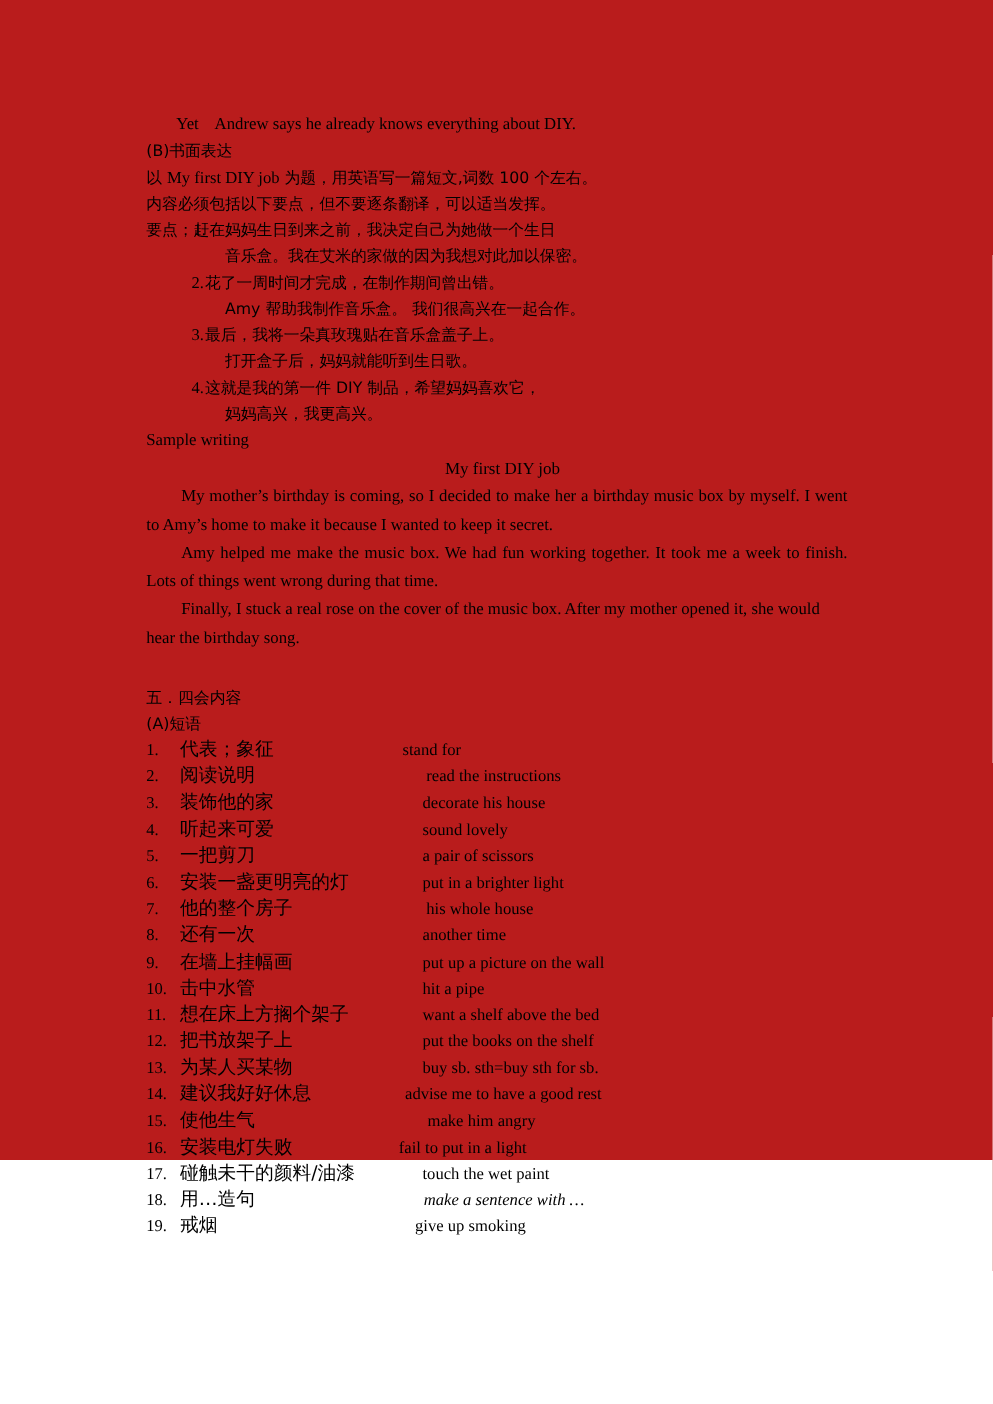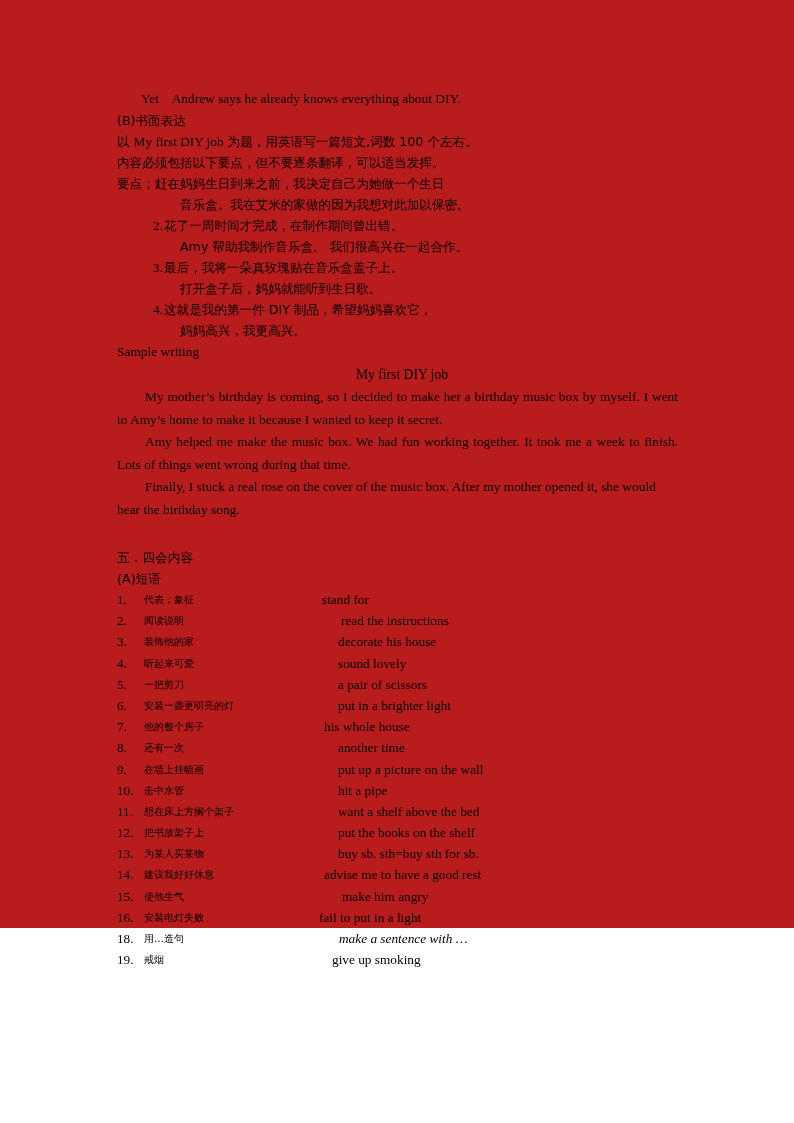--- a/index.html
+++ b/index.html
@@ -115,21 +115,21 @@
     left: 0;
     width: 24px;
     text-align: left;
     font-family: "Liberation Serif", "DejaVu Serif", serif;
     font-size: 13.2px;
   }
   .ph-cn {
     position: absolute;
     left: 27px;
     font-family: "DejaVu Sans", "Liberation Sans", sans-serif;
-    font-size: 10px;
+    font-size: 15px;
   }
   .ph-en {
     position: absolute;
     font-family: "Liberation Serif", "DejaVu Serif", serif;
     font-size: 13.3px;
   }
 </style>
 </head>
 <body>
 
@@ -198,21 +198,21 @@
           <span class="ph-en" style="left: 221px;">a pair of scissors</span>
         </div>
         <div class="phrase-row">
           <span class="ph-num">6.</span>
           <span class="ph-cn">安装一盏更明亮的灯</span>
           <span class="ph-en" style="left: 221px;">put in a brighter light</span>
         </div>
         <div class="phrase-row">
           <span class="ph-num">7.</span>
           <span class="ph-cn">他的整个房子</span>
-          <span class="ph-en" style="left: 207px;">his whole house</span>
+          <span class="ph-en" style="left: 224px;">his whole house</span>
         </div>
         <div class="phrase-row">
           <span class="ph-num">8.</span>
           <span class="ph-cn">还有一次</span>
           <span class="ph-en" style="left: 221px;">another time</span>
         </div>
         <div class="phrase-row">
           <span class="ph-num">9.</span>
           <span class="ph-cn">在墙上挂幅画</span>
           <span class="ph-en" style="left: 221px;">put up a picture on the wall</span>
@@ -246,20 +246,25 @@
           <span class="ph-num">15.</span>
           <span class="ph-cn">使他生气</span>
           <span class="ph-en" style="left: 225px;">make him angry</span>
         </div>
         <div class="phrase-row">
           <span class="ph-num">16.</span>
           <span class="ph-cn">安装电灯失败</span>
           <span class="ph-en" style="left: 202px; text-align: center;">fail to put in a light</span>
         </div>
         <div class="phrase-row">
+          <span class="ph-num">17.</span>
+          <span class="ph-cn">碰触未干的颜料/油漆</span>
+          <span class="ph-en" style="left: 221px;">touch the wet paint</span>
+        </div>
+        <div class="phrase-row">
           <span class="ph-num">18.</span>
           <span class="ph-cn">用…造句</span>
           <span class="ph-en" style="left: 222px; font-style: italic;">make a sentence with …</span>
         </div>
         <div class="phrase-row">
           <span class="ph-num">19.</span>
           <span class="ph-cn">戒烟</span>
           <span class="ph-en" style="left: 215px;">give up smoking</span>
         </div>
       </div>

